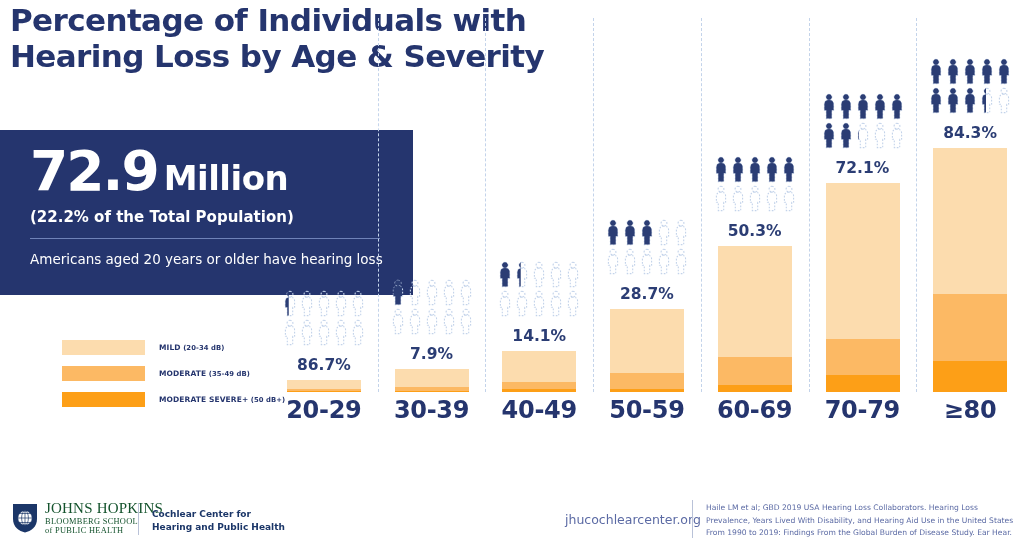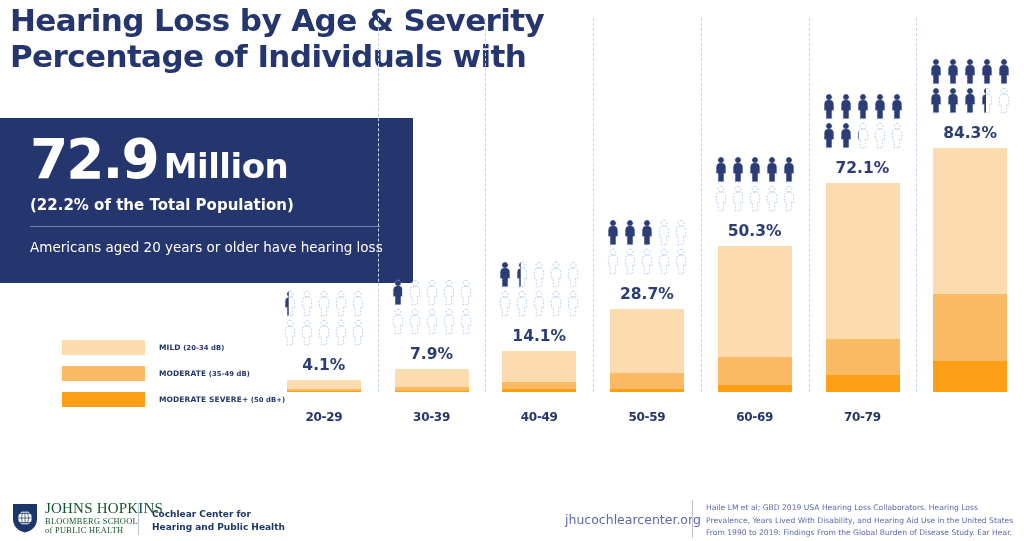--- a/index.html
+++ b/index.html
@@ -8,21 +8,21 @@
   .root{position:absolute;inset:0;}
 
   
   #title{position:absolute;left:10px;top:2px;width:640px;
          color:#25356E;font-weight:bold;font-size:33px;line-height:1.17;
          letter-spacing:-0.3px;font-family:"Liberation Serif",serif;}
   #title .tl{display:block;font-family:"DejaVu Sans",sans-serif;
              font-weight:bold;font-size:31px;letter-spacing:-0.6px;}
 
   
-  #statbox{position:absolute;left:0;top:118px;width:413px;height:165px;
+  #statbox{position:absolute;left:0;top:130px;width:413px;height:165px;
            background:#25356E;color:#fff;}
   #statbox .big{position:absolute;left:30px;top:14px;font-size:55px;
         font-weight:bold;letter-spacing:-2px;line-height:1;
         font-family:"DejaVu Sans",sans-serif;}
   #statbox .big .unit{font-size:34px;letter-spacing:-0.5px;margin-left:6px;}
   #statbox .sub{position:absolute;left:30px;top:78px;font-size:15px;
         font-weight:bold;font-family:"DejaVu Sans",sans-serif;}
   #statbox .rule{position:absolute;left:30px;top:108px;width:350px;height:1px;
         background:#6F82B8;}
   #statbox .desc{position:absolute;left:30px;top:121px;font-size:13.5px;
@@ -41,21 +41,21 @@
   #chart{position:absolute;left:270px;top:0;width:754px;height:430px;}
   .col{position:absolute;bottom:0;width:107.7px;height:430px;}
   .sep{position:absolute;top:18px;bottom:38px;width:0;
        border-left:1px dashed #C3D3EA;}
   .bar{position:absolute;left:17px;width:74px;bottom:38px;}
   .bar .seg{width:100%;}
   .pct{position:absolute;left:0;width:100%;text-align:center;
        color:#2B3D74;font-size:15.5px;font-weight:bold;
        font-family:"DejaVu Sans",sans-serif;}
   .agelab{position:absolute;left:0;bottom:6px;width:100%;text-align:center;
-          color:#25356E;font-size:12px;font-weight:bold;letter-spacing:-0.3px;
+          color:#25356E;font-size:24px;font-weight:bold;letter-spacing:-0.3px;
           font-family:"DejaVu Sans",sans-serif;}
   .people{position:absolute;left:0;width:100%;display:flex;flex-wrap:wrap;
           justify-content:center;gap:2px 3px;}
   .person{width:14px;height:27px;position:relative;}
 
   
   #footnote{position:absolute;left:62px;top:434px;width:520px;
         color:#5B6AA4;font-size:11.5px;line-height:1.55;
         font-family:"DejaVu Sans",sans-serif;}
   #logo{position:absolute;left:12px;top:500px;display:flex;align-items:center;}
@@ -72,22 +72,22 @@
        font-family:"DejaVu Sans",sans-serif;text-align:center;}
   #cite{position:absolute;left:706px;top:502px;width:310px;color:#5B6AA4;
        font-size:7.6px;line-height:1.65;font-family:"DejaVu Sans",sans-serif;}
 </style>
 </head>
 <body>
 
 <div class="root">
 
   <div id="title">
+    <span class="tl">Percentage of Individuals with</span>
     <span class="tl">Hearing Loss by Age &amp; Severity</span>
-    <span class="tl">Percentage of Individuals with</span>
   </div>
 
   <div id="statbox">
     <div class="big">
       <span>72.9</span><span class="unit">Million</span>
     </div>
     <div class="sub">(22.2% of the Total Population)</div>
     <div class="rule"></div>
     <div class="desc">Americans aged 20 years or older have hearing loss</div>
   </div>
@@ -107,21 +107,21 @@
       </div>
     </div>
 
   <div id="chart">
       <div class="col" style="left: 0px;">
         <div class="bar" style="height: 11.89px;">
           <div class="seg" style="height: 9.28px; background: rgb(252, 220, 174);"></div>
           <div class="seg" style="height: 2.03px; background: rgb(252, 185, 100);"></div>
           <div class="seg" style="height: 0.58px; background: rgb(253, 159, 23);"></div>
         </div>
-        <div class="pct" style="bottom: 55.89px;">4.1%</div>
+        <div class="pct" style="bottom: 55.89px;">86.7%</div>
         <div class="people" style="width: 86px; left: 11px; bottom: 83.89px;">
           <div class="person"><svg viewBox="0 0 14 27" width="14" height="27">
               <path d="M7 1.2 a2.9 2.9 0 1 1 -0.01 0 Z M7 7.1 c-3.1 0 -4.6 1.5 -4.6 4.2 v6.0 h1.9 v8.3 h5.4 v-8.3 h1.9 v-6.0 c0 -2.7 -1.5 -4.2 -4.6 -4.2 Z" fill="none" stroke="#C3D3EA" stroke-width="1.1" stroke-dasharray="1.7 1.5"></path>
               <defs>
                 <clipPath id="clip0">
                   <rect x="0" y="0" width="5.74" height="27"></rect>
                 </clipPath>
               </defs>
               <path d="M7 1.2 a2.9 2.9 0 1 1 -0.01 0 Z M7 7.1 c-3.1 0 -4.6 1.5 -4.6 4.2 v6.0 h1.9 v8.3 h5.4 v-8.3 h1.9 v-6.0 c0 -2.7 -1.5 -4.2 -4.6 -4.2 Z" fill="#2B3D74" clip-path="url(#clip0)"></path>
             </svg></div>
@@ -572,20 +572,21 @@
                 <clipPath id="clip68">
                   <rect x="0" y="0" width="6.02" height="27"></rect>
                 </clipPath>
               </defs>
               <path d="M7 1.2 a2.9 2.9 0 1 1 -0.01 0 Z M7 7.1 c-3.1 0 -4.6 1.5 -4.6 4.2 v6.0 h1.9 v8.3 h5.4 v-8.3 h1.9 v-6.0 c0 -2.7 -1.5 -4.2 -4.6 -4.2 Z" fill="#2B3D74" clip-path="url(#clip68)"></path>
             </svg></div>
           <div class="person"><svg viewBox="0 0 14 27" width="14" height="27">
               <path d="M7 1.2 a2.9 2.9 0 1 1 -0.01 0 Z M7 7.1 c-3.1 0 -4.6 1.5 -4.6 4.2 v6.0 h1.9 v8.3 h5.4 v-8.3 h1.9 v-6.0 c0 -2.7 -1.5 -4.2 -4.6 -4.2 Z" fill="none" stroke="#C3D3EA" stroke-width="1.1" stroke-dasharray="1.7 1.5"></path>
             </svg></div>
         </div>
+        <div class="agelab">≥80</div>
       </div>
     </div>
 
 
   <div id="logo">
     <svg class="shield" viewBox="0 0 26 30">
       <path d="M1 1 H25 V16 C25 24 19 28 13 29.5 C7 28 1 24 1 16 Z" fill="#1B3668"></path>
       <circle cx="13" cy="15" r="7.2" fill="#ffffff"></circle>
       <circle cx="13" cy="15" r="7.2" fill="none" stroke="#1B3668" stroke-width="0.6"></circle>
       <path d="M5.8 15 H20.2 M13 7.8 V22.2 M7.2 10.5 H18.8 M7.2 19.5 H18.8" stroke="#1B3668" stroke-width="0.7" fill="none"></path>

